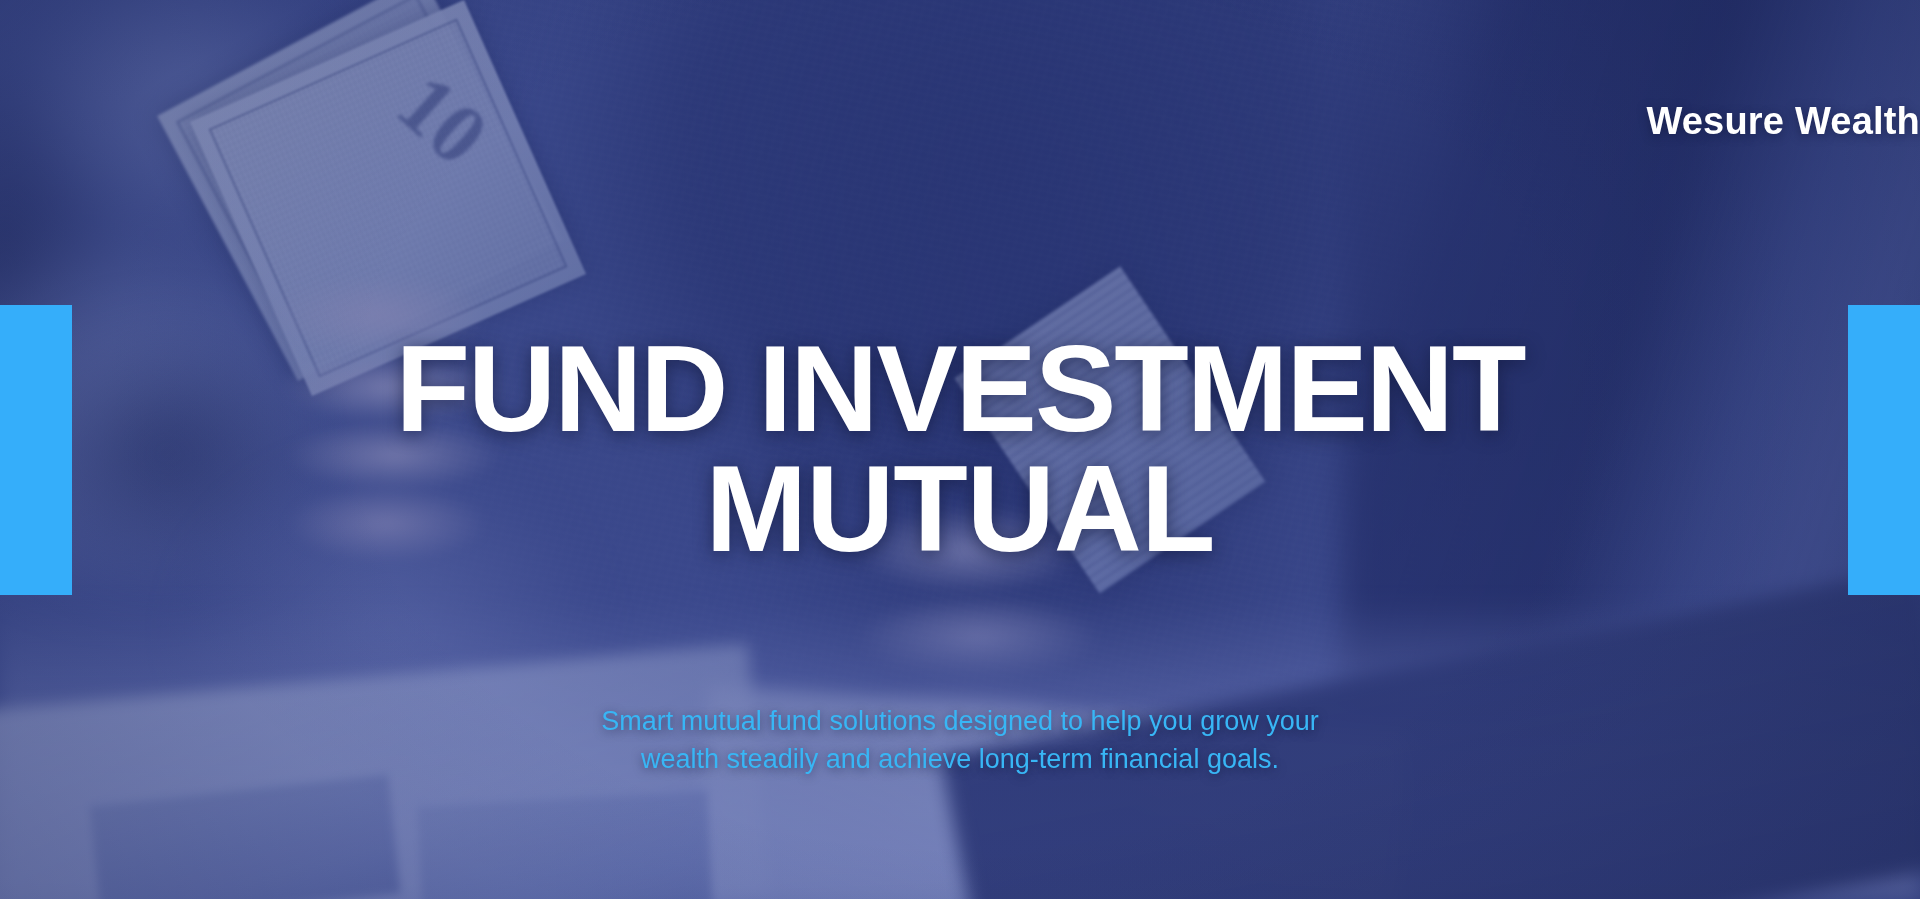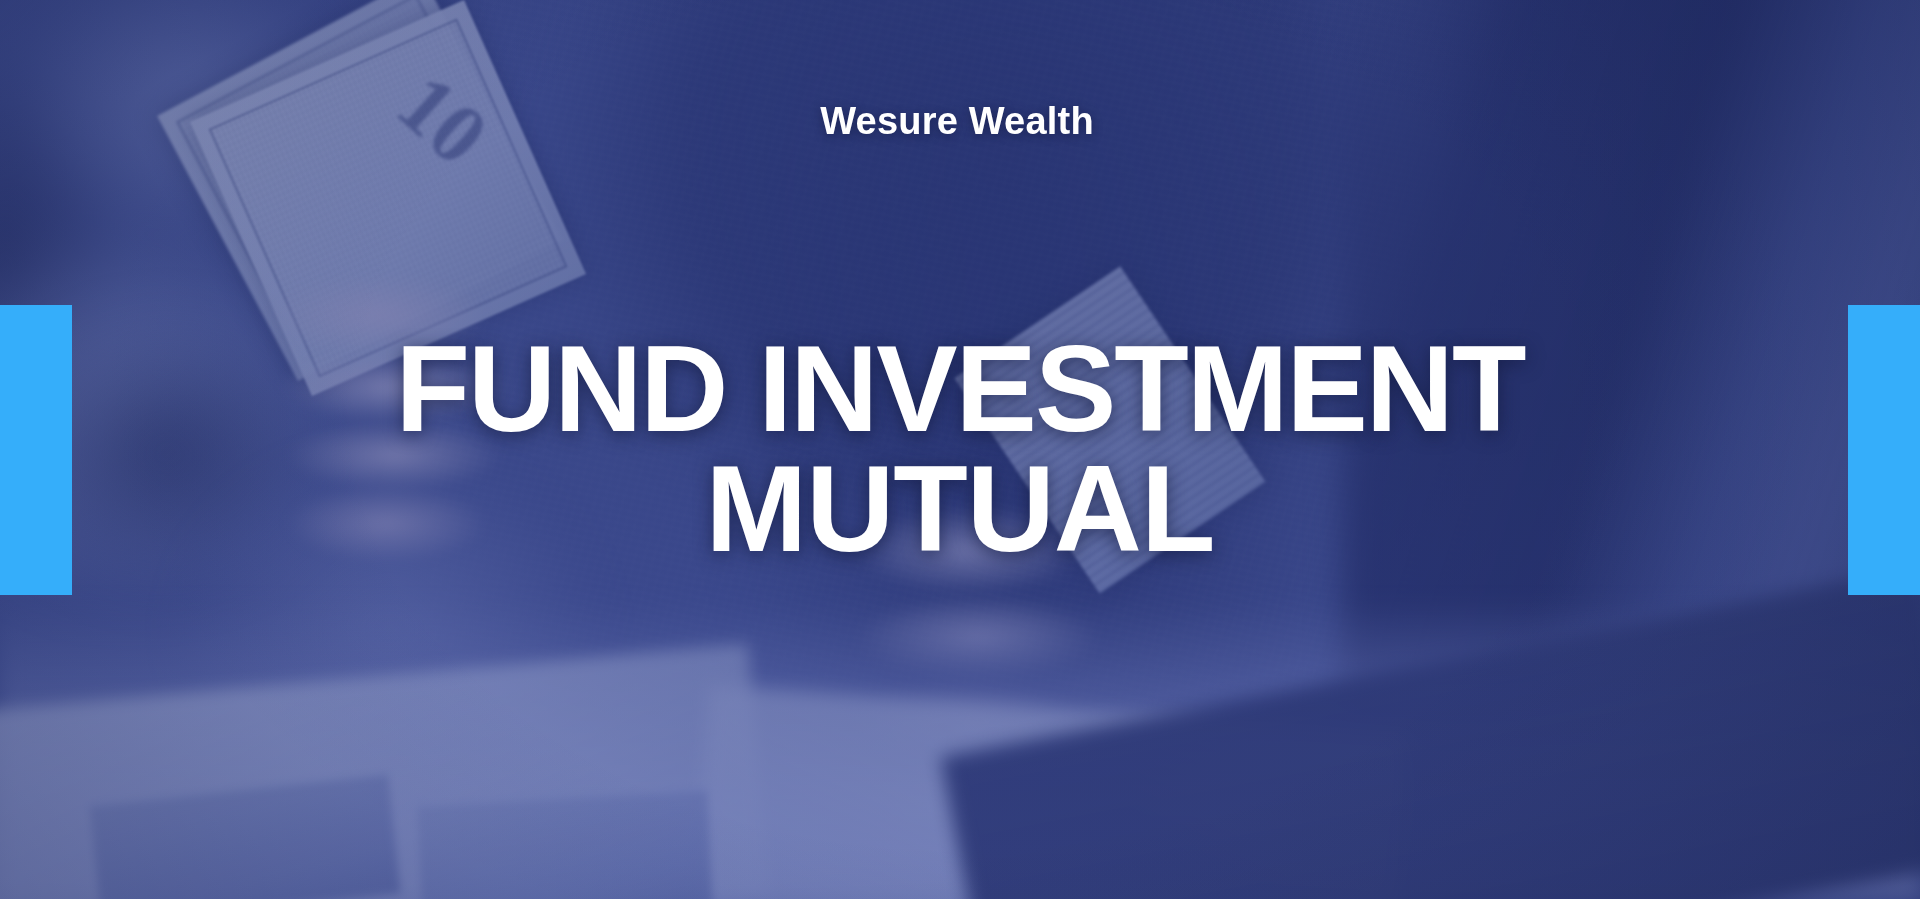--- a/index.html
+++ b/index.html
@@ -195,22 +195,22 @@
 
   
   .accent-bar { position:absolute; top:305px; height:290px; width:72px; }
   .accent-left  { left:0; }
   .accent-right { right:0; }
 
   
   .content { position:absolute; inset:0; }
 
   .brand {
-    position:absolute; left:0; right:6px; top:102px;
-    text-align:center;
+    position:absolute; left:0; right:0; top:102px;
+    text-align:right;
     font-size:38px;
     font-weight:700;
     letter-spacing:.2px;
     color:#ffffff;
     text-shadow:0 2px 10px rgba(16,22,56,.55);
     line-height:1;
   }
 
   .headline {
     position:absolute; left:0; right:0; top:330px;
@@ -285,15 +285,19 @@
 
   <div class="content">
 
     <div class="brand" style="color: rgb(255, 255, 255);">Wesure Wealth</div>
 
     <h1 class="headline" style="color: rgb(255, 255, 255);">
       <span class="hl-line hl-2">FUND INVESTMENT</span>
       <span class="hl-line hl-1">MUTUAL</span>
     </h1>
 
+    <p class="subtitle" style="color: rgb(56, 182, 245);">
+      <span class="sub-line">Smart mutual fund solutions designed to help you grow your</span>
+      <span class="sub-line">wealth steadily and achieve long-term financial goals.</span>
+    </p>
 
   </div>
 </div>
 
 </body></html>

